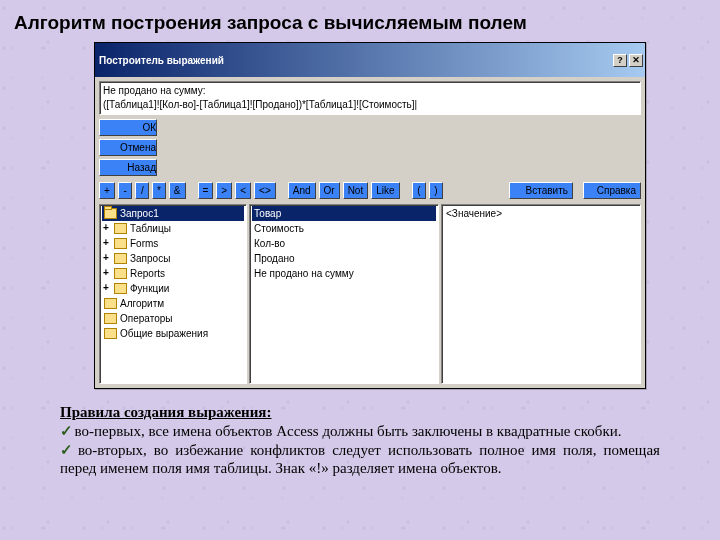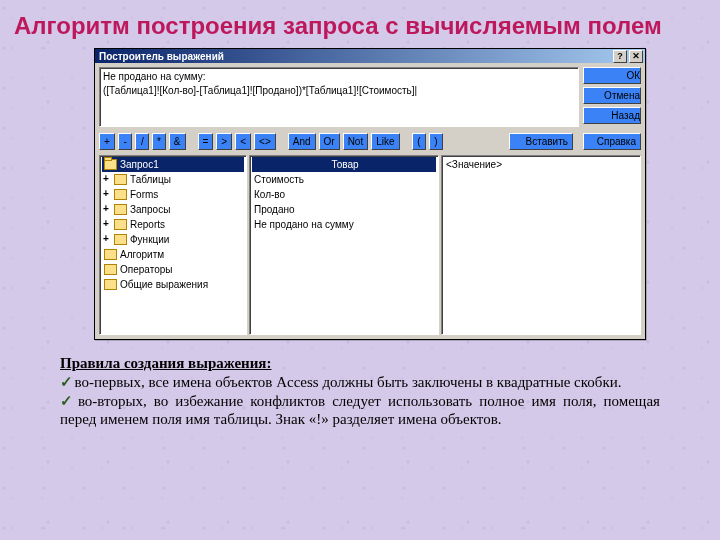--- a/index.html
+++ b/index.html
@@ -11,55 +11,55 @@
       radial-gradient(circle at 80% 70%, rgba(180,160,220,0.35) 1px, transparent 2px),
       radial-gradient(circle at 40% 60%, rgba(200,180,230,0.3) 1px, transparent 2px);
     background-size: 40px 40px, 60px 60px, 30px 30px;
     font-family: Verdana, Arial, sans-serif;
     font-size: 12px;
     color: #000;
     padding: 10px 14px;
     overflow: hidden;
   }
   .page-title {
-    color: #be185d;
+    color: #000000;
     font-family: "Comic Sans MS", cursive, sans-serif;
     font-weight: bold;
-    font-size: 24px;
+    font-size: 19px;
     margin: 2px 0 8px 0;
   }
   .window {
     width: 552px;
     margin-left: 80px;
     background: #d4d0c8;
     border: 1px solid #000;
     box-shadow: 1px 1px 0 rgba(0,0,0,0.2);
     font-family: "MS Sans Serif","Tahoma",Arial,sans-serif;
     font-size: 10px;
   }
   .titlebar {
     display: flex; align-items: center;
     background: linear-gradient(to right, #0a246a, #a6caf0);
     color: #fff;
-    height: 14px;
+    height: 34px;
     padding: 0 2px 0 4px;
     font-weight: bold;
   }
   .titlebar .tspace { flex: 1; }
   .titlebar .winbtn {
     width: 14px; height: 13px;
     background: #d4d0c8;
     border-top: 1px solid #fff; border-left: 1px solid #fff;
     border-right: 1px solid #404040; border-bottom: 1px solid #404040;
     color: #000; font-weight: bold; font-size: 9px;
     display: flex; align-items: center; justify-content: center;
     margin-left: 2px;
   }
   .win-body { padding: 4px; }
-  .top-row { display: flex; gap: 4px; }
+  .top-row { display: flex; gap: 4px; flex-direction: column; }
   .expr-box {
     flex: 1;
     background: #fff;
     border-top: 1px solid #808080; border-left: 1px solid #808080;
     border-right: 1px solid #fff; border-bottom: 1px solid #fff;
     box-shadow: inset 1px 1px 0 #404040;
     height: 60px;
     padding: 2px 3px;
     font-size: 10px;
     line-height: 14px;
@@ -108,21 +108,21 @@
   }
   .plus-badge {
     display: inline-block; width: 9px; height: 9px; position: relative;
     margin-right: -2px;
   }
   .plus-badge::before {
     content: "+"; position: absolute; left: -1px; top: -4px;
     font-size: 10px; font-weight: bold; color: #000;
   }
   .field-item { padding-left: 2px; }
-  .field-item.sel { background: #0a246a; color: #fff; text-align: center; }
+  .field-item.sel { background: #0a246a; color: #fff; }
   .rules {
     margin: 14px 46px 0 46px;
     font-family: "Times New Roman", serif;
     font-size: 15px;
     line-height: 1.25;
     text-align: justify;
   }
   .rules u { font-weight: bold; }
   .chk { color: #2a5c1a; font-weight: bold; margin-right: 2px; }
 </style>

